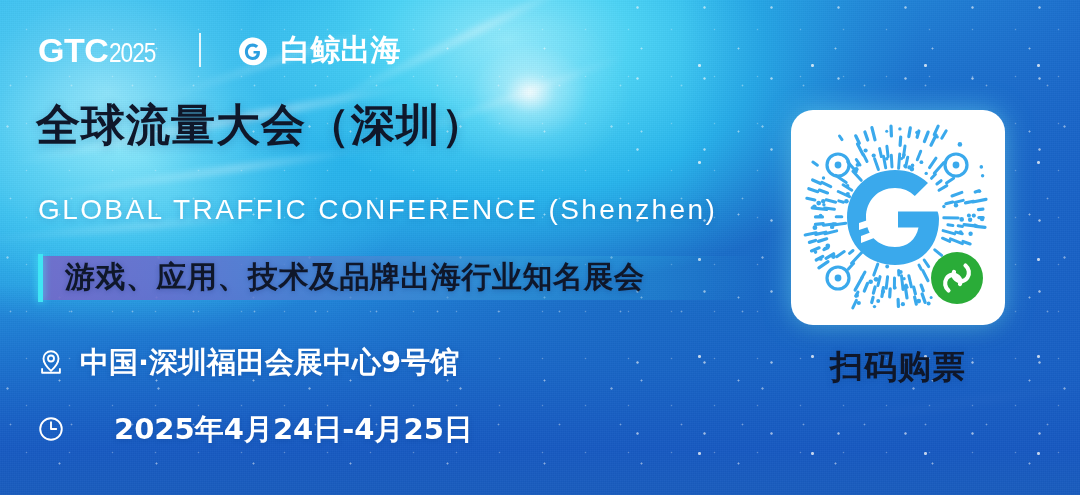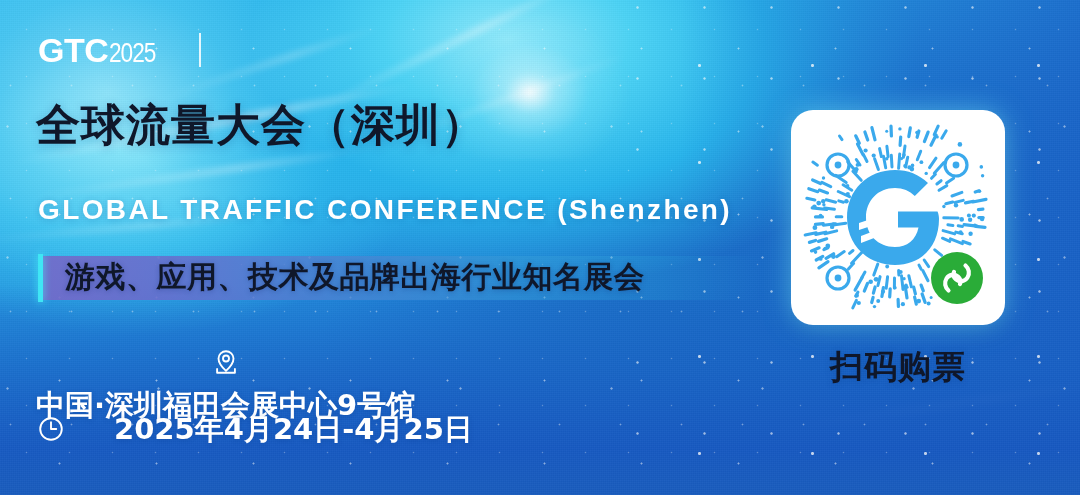--- a/index.html
+++ b/index.html
@@ -123,21 +123,21 @@
   
   .title-cn {
     position: absolute; left: 36px; top: 102px;
     font-size: 44px; font-weight: 700; color: #0f172a;
     letter-spacing: 1px; line-height: 1.06; white-space: nowrap;
     text-shadow: 0 2px 10px rgba(10,70,140,0.28);
     font-family: "DejaVu Sans", "Liberation Sans", sans-serif;
   }
   .title-en {
     position: absolute; left: 38px; top: 196px;
-    font-size: 28px; font-weight: 700; color: #ffffff;
+    font-size: 28px; font-weight: 400; color: #ffffff;
     letter-spacing: 2.4px; line-height: 1; white-space: nowrap;
     font-family: "Liberation Sans", sans-serif;
     text-shadow: 0 1px 6px rgba(10,70,140,0.22);
   }
 
   
   .tagline-band {
     position: absolute; left: 38px; top: 256px;
     width: 722px; height: 44px;
     background: linear-gradient(to right,
@@ -161,21 +161,21 @@
     font-family: "DejaVu Sans", "Liberation Sans", sans-serif;
     text-shadow: 0 1px 5px rgba(20,50,120,0.35);
   }
 
   
   .info-row {
     position: absolute; left: 36px;
     display: flex; align-items: center; gap: 14px;
     color: #ffffff;
   }
-  .info-row.loc  { top: 347px; flex-direction: column; }
+  .info-row.loc  { top: 347px; }
   .info-row.date { top: 414px; gap: 48px; }
   .info-icon { width: 30px; height: 30px; flex: 0 0 30px; display: block; }
   .info-text {
     font-size: 29px; font-weight: 700; line-height: 1; white-space: nowrap;
     font-family: "DejaVu Sans", "Liberation Sans", sans-serif;
     text-shadow: 0 1px 5px rgba(10,60,140,0.30);
   }
 
   
   .qr-card {
@@ -219,20 +219,28 @@
 
     <div class="logo-row">
 
       <div class="gtc-lockup">
         <span class="gtc-word">GTC</span>
         <span class="gtc-year">2025</span>
       </div>
 
       <div class="logo-divider"></div>
 
+      <div class="whale-lockup">
+        <svg class="whale-mark" viewBox="0 0 40 40">
+          <circle cx="20" cy="21.5" r="15.5" fill="#ffffff"></circle>
+          <path d="M9.5 11.5 C13 5.5, 22 4.5, 25.5 9.5 C21 8.5, 14 9, 9.5 11.5 Z" fill="#ffffff"></path>
+          <path d="M27.5 21.2 L20.6 21.2 L20.6 24.0 L24.1 24.0 C23.6 26.3 21.9 27.7 19.6 27.7 C16.6 27.7 14.4 25.4 14.4 22.0 C14.4 18.6 16.6 16.3 19.6 16.3 C21.1 16.3 22.3 16.8 23.3 17.8 L25.8 15.4 C24.2 13.8 22.1 12.9 19.6 12.9 C14.6 12.9 11.0 16.7 11.0 22.0 C11.0 27.3 14.6 31.1 19.6 31.1 C24.5 31.1 27.7 27.6 27.7 22.4 C27.7 21.9 27.6 21.5 27.5 21.2 Z" fill="#2d9fe0"></path>
+        </svg>
+        <span class="whale-cn">白鲸出海</span>
+      </div>
 
     </div>
 
     <div class="title-cn">全球流量大会（深圳）</div>
     <div class="title-en">GLOBAL TRAFFIC CONFERENCE (Shenzhen)</div>
 
     <div class="tagline-band"></div>
     <div class="tagline-accent"></div>
     <div class="tagline-text">游戏、应用、技术及品牌出海行业知名展会</div>
 

